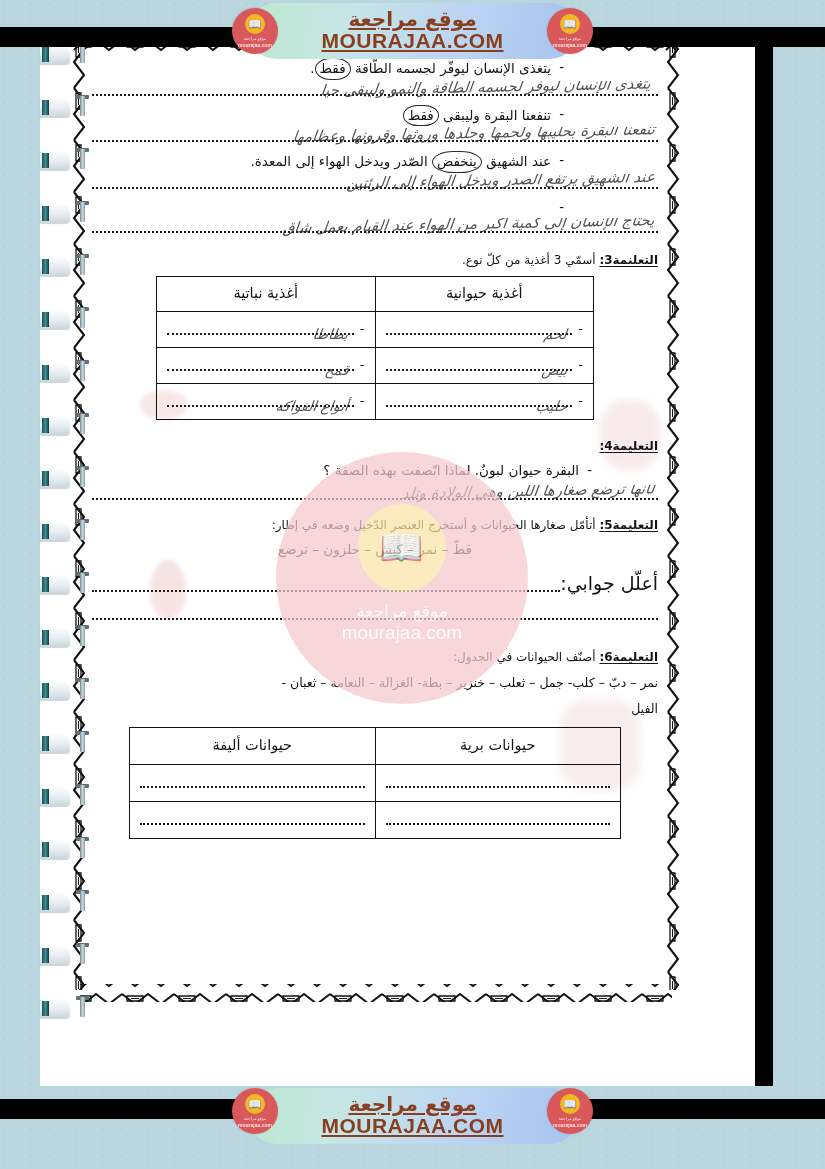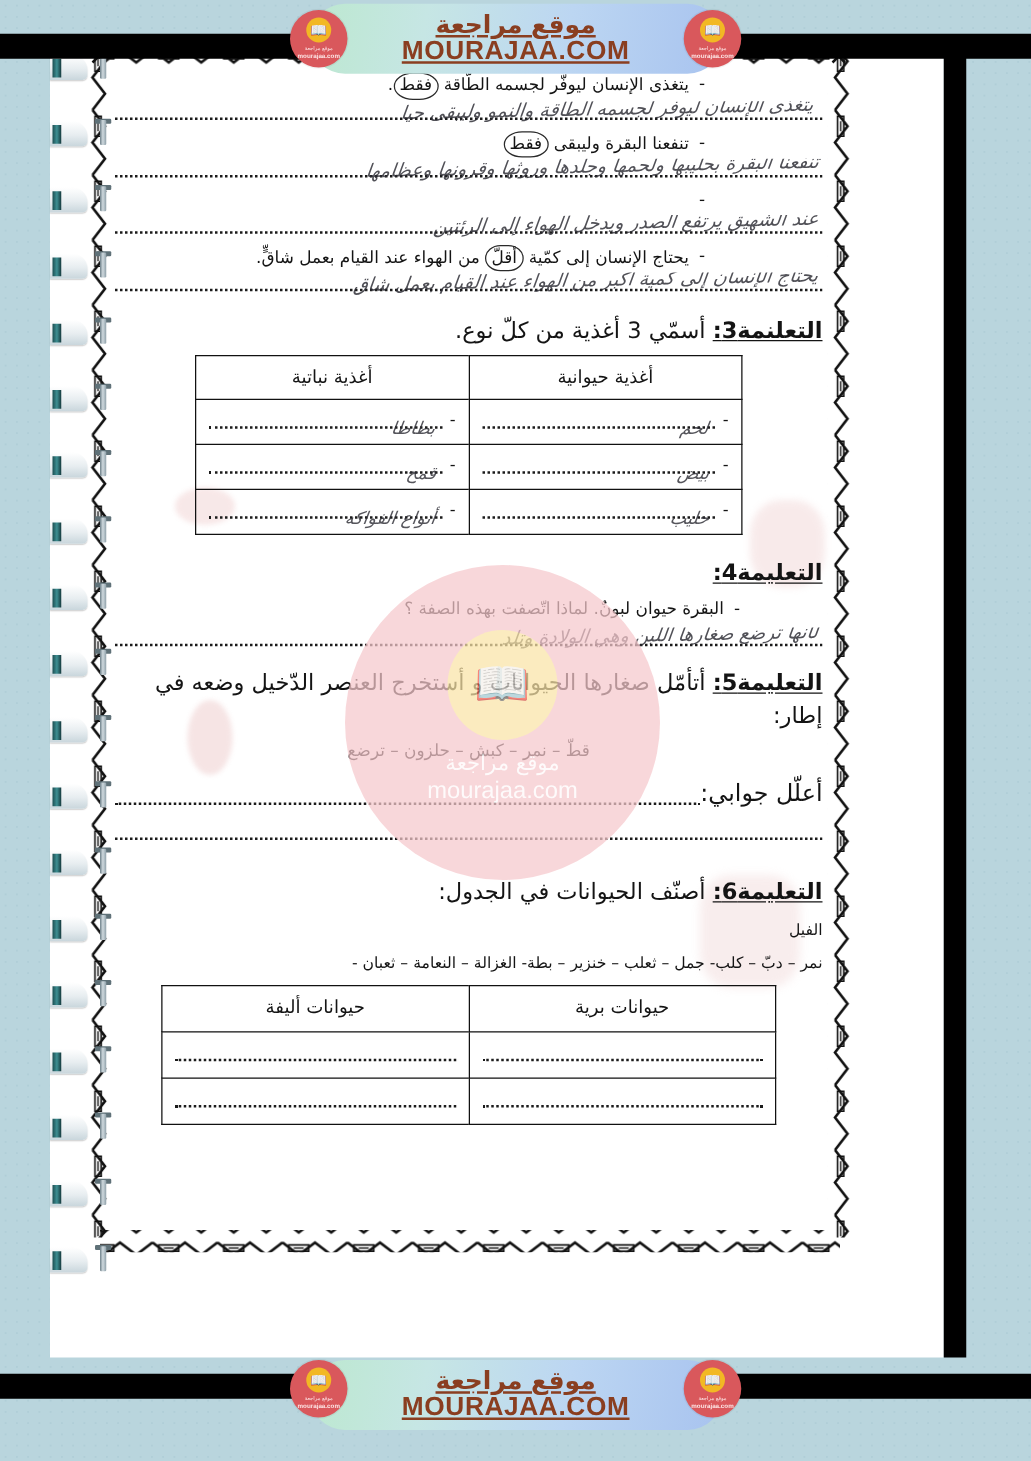--- a/index.html
+++ b/index.html
@@ -134,21 +134,21 @@
   
   .ink{
     position:absolute;right:4px;bottom:2px;height:24px;
     color:#2b2b33;font-family:"DejaVu Serif",serif;
     font-size:15px;font-style:italic;
     transform:skewX(-8deg) rotate(-1.2deg);
     opacity:.82;white-space:nowrap;letter-spacing:-1px;
   }
   .ink.w1{right:8px;}
   .task{
-    margin-top:12px;margin-bottom:6px;font-size:18px;
+    margin-top:12px;margin-bottom:6px;font-size:12px;
   }
   .task .lbl{
     font-weight:bold;text-decoration:underline;text-underline-offset:2px;
   }
 
   
   table.doc{
     border-collapse:collapse;width:438px;margin:6px auto 0 auto;
     table-layout:fixed;
   }
@@ -416,34 +416,34 @@
         </span>
       </div>
       <div class="dotline">
         <span class="ink">تنفعنا البقرة بحليبها ولحمها وجلدها وروثها وقرونها وعظامها</span>
       </div>
     </div>
 
     <div>
       <div class="q-line">
         <span class="q-dash">-</span>
+        <span class="q-text">
+          <span>عند الشهيق</span>
+          <span class="circled">ينخفض</span>
+          <span>الصّدر ويدخل الهواء إلى المعدة.</span>
+        </span>
       </div>
       <div class="dotline">
         <span class="ink">عند الشهيق يرتفع الصدر ويدخل الهواء إلى الرئتين</span>
       </div>
     </div>
 
     <div>
       <div class="q-line">
         <span class="q-dash">-</span>
-        <span class="q-text">
-          <span>يحتاج الإنسان إلى كمّية</span>
-          <span class="circled">أقلّ</span>
-          <span>من الهواء عند القيام بعمل شاقٍّ.</span>
-        </span>
       </div>
       <div class="dotline">
         <span class="ink">يحتاج الإنسان إلى كمية أكبر من الهواء عند القيام بعمل شاق</span>
       </div>
     </div>
   </div>
 
   <div class="task" style="text-align:right;padding-right:0;">
     <span class="lbl">التعلنمة3:</span>
     <span>أسمّي 3 أغذية من كلّ نوع.</span>
@@ -528,22 +528,22 @@
   <div class="answer-lead">
     <span class="lead-txt">أعلّل جوابي:</span>
     <span class="lead-dots"></span>
   </div>
   <div class="dotline" style="margin-top:8px;"></div>
 
   <div class="task" style="margin-top:22px;">
     <span class="lbl">التعليمة6:</span>
     <span>أصنّف الحيوانات في الجدول:</span>
   </div>
+  <div class="animals">نمر – دبّ – كلب- جمل – ثعلب – خنزير – بطة- الغزالة – النعامة – ثعبان -</div>
   <div class="animals">الفيل</div>
-  <div class="animals">نمر – دبّ – كلب- جمل – ثعلب – خنزير – بطة- الغزالة – النعامة – ثعبان -</div>
 
   <table class="doc bottom">
     <thead>
       <tr>
         <th>حيوانات برية</th>
         <th>حيوانات أليفة</th>
       </tr>
     </thead>
     <tbody>
       <tr>

